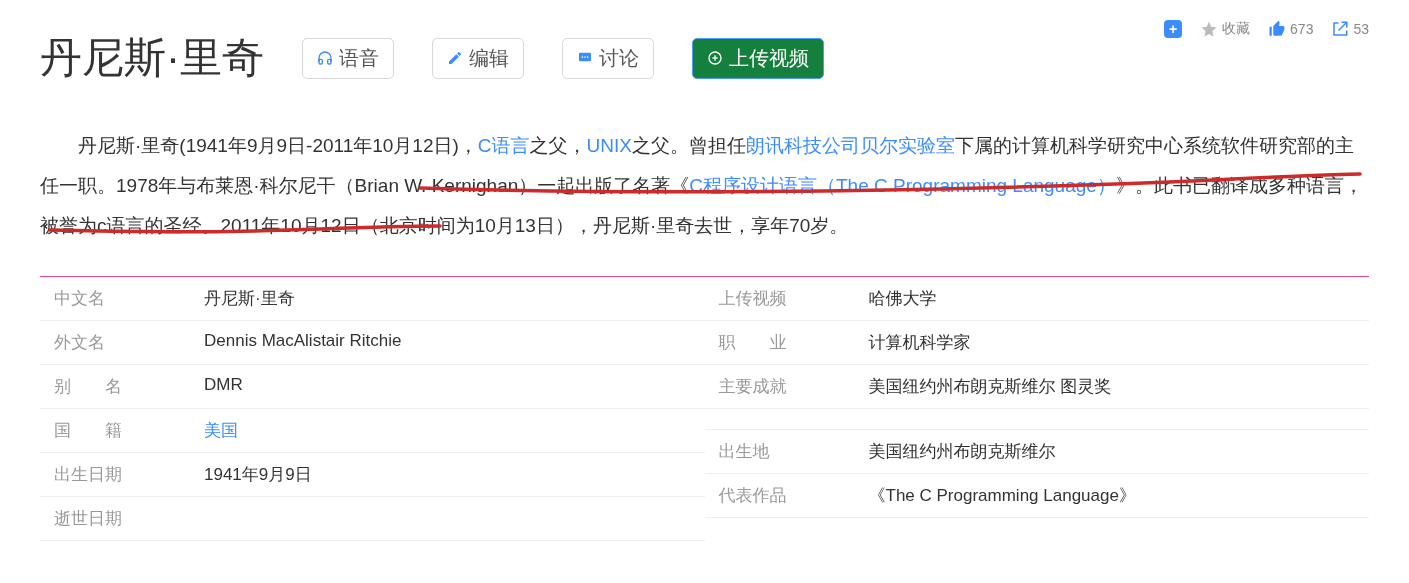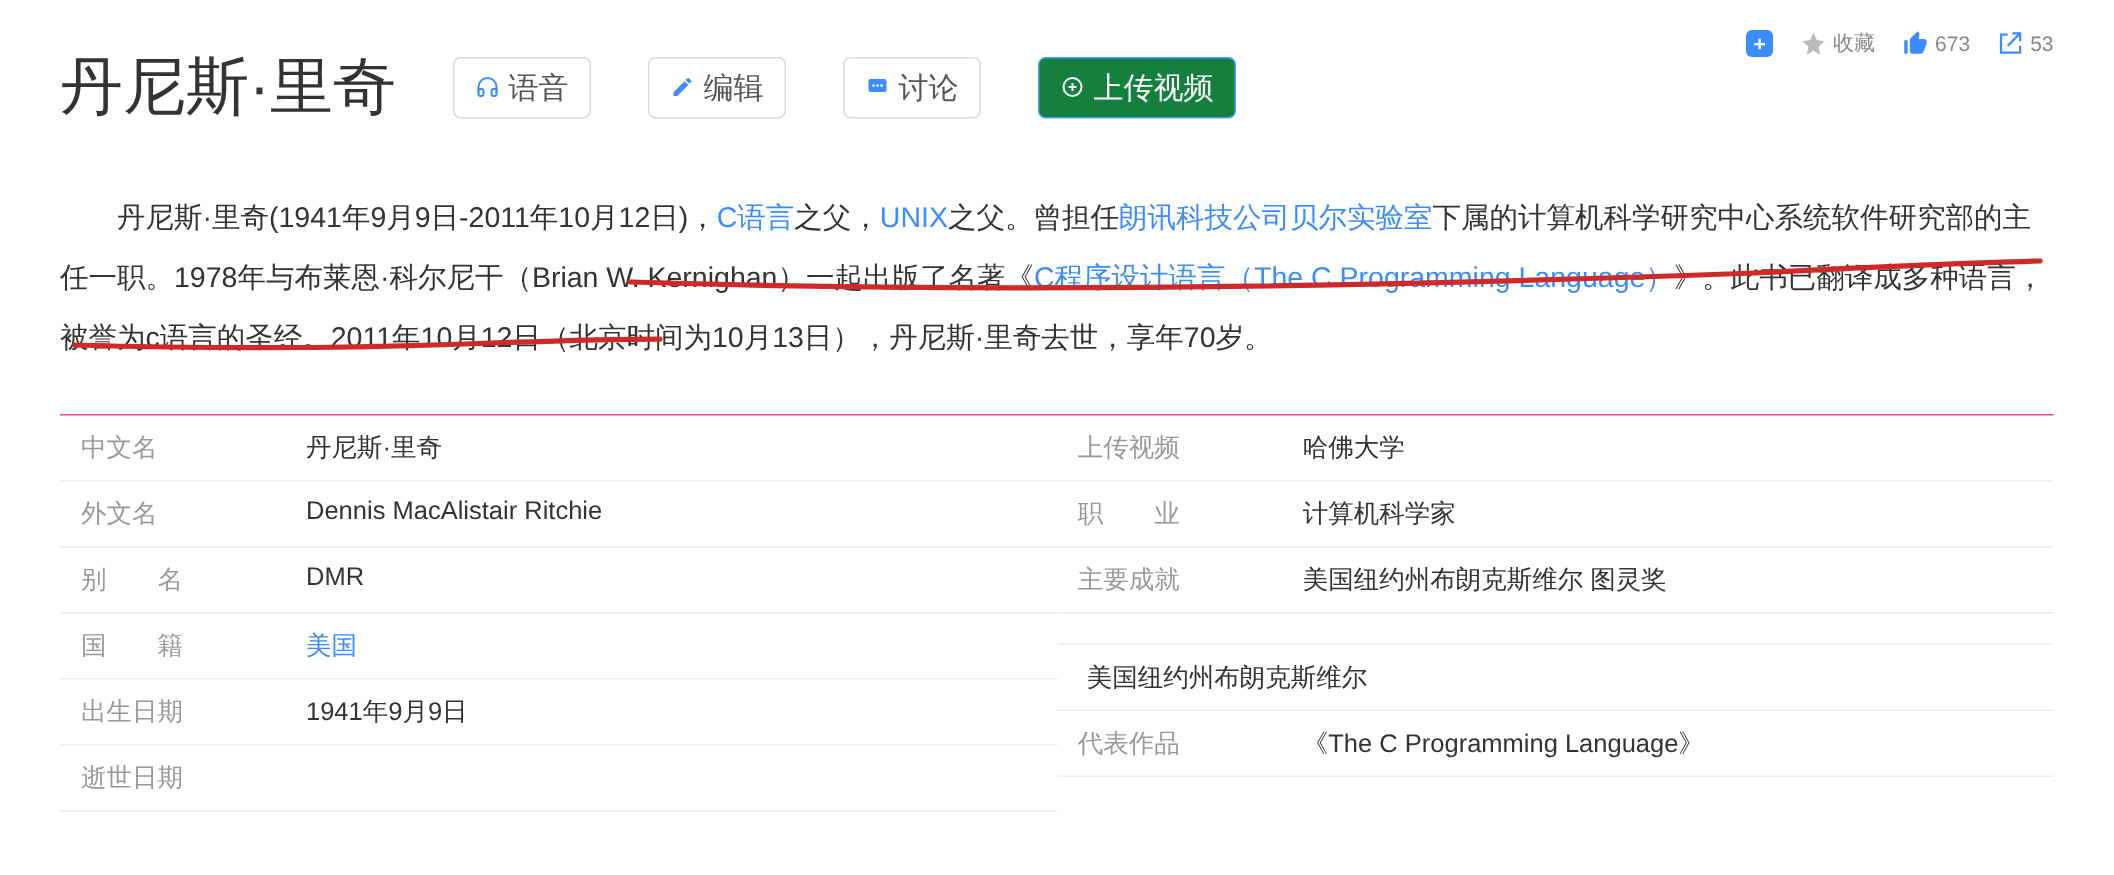--- a/index.html
+++ b/index.html
@@ -243,20 +243,21 @@
           <div class="info-value">计算机科学家</div>
         </div>
         <div class="info-row">
           <div class="info-label">主要成就</div>
           <div class="info-value">美国纽约州布朗克斯维尔 图灵奖</div>
         </div>
         <div class="info-row">
           <div class="info-label"></div>
         </div>
         <div class="info-row">
+          <div class="info-label">出生地</div>
           <div class="info-value">美国纽约州布朗克斯维尔</div>
         </div>
         <div class="info-row">
           <div class="info-label">代表作品</div>
           <div class="info-value">《The C Programming Language》</div>
         </div>
       </div>
   </div>
 
 </div>

